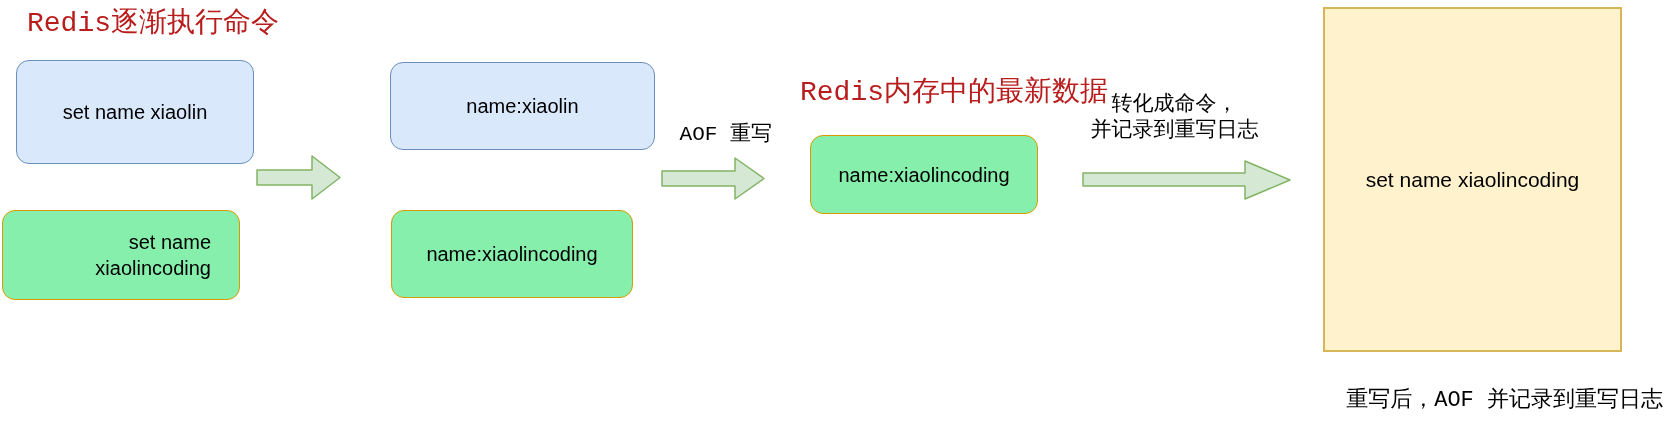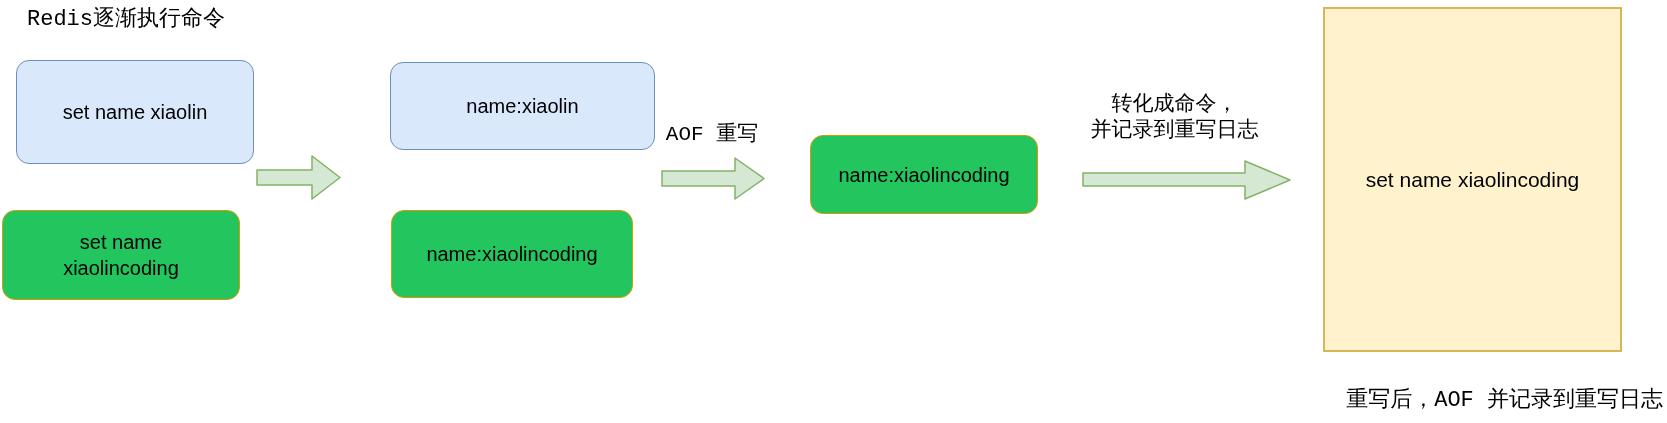--- a/index.html
+++ b/index.html
@@ -9,53 +9,53 @@
     width: 1667px;
     height: 423px;
     background: #ffffff;
     overflow: hidden;
     font-family: "Liberation Sans", sans-serif;
     color: #000;
   }
   .title {
     position: absolute;
     font-family: "Liberation Mono", "DejaVu Sans Mono", monospace;
-    font-size: 22px;
+    font-size: 28px;
     white-space: nowrap;
-    color: #000000;
+    color: #b91c1c;
   }
   .node {
     position: absolute;
     display: flex;
     align-items: center;
     justify-content: center;
     text-align: center;
     font-size: 20px;
     line-height: 1.3;
     border-radius: 13px;
     padding: 4px 28px;
   }
   .node.blue   { background: #dae8fc; border: 1px solid #6c8ebf; }
-  .node.orange { background: #22c55e; border: 1px solid #d79b00; }
+  .node.orange { background: #86efac; border: 1px solid #d79b00; text-align: right; }
   .bignode {
     position: absolute;
     background: #fff2cc;
     border: 2px solid #d6b656;
     display: flex;
     align-items: center;
     justify-content: center;
     text-align: center;
     font-size: 21px;
   }
   .arrow { position: absolute; display: block; }
   .flow-label {
     position: absolute;
     font-family: "Liberation Mono", "DejaVu Sans Mono", monospace;
     font-size: 21px;
-    text-align: center;
+    text-align: right;
     white-space: nowrap;
   }
   .convert-label {
     position: absolute;
     font-size: 21px;
     line-height: 26px;
     text-align: center;
     font-family: "Liberation Sans", sans-serif;
   }
   .caption {
@@ -92,20 +92,21 @@
   <div class="node orange" style="left:391px; top:210px; width:242px; height:88px;">
     <span>name:xiaolincoding</span>
   </div>
 
   <div class="flow-label" style="left:652px; top:119px; width:120px;">AOF 重写</div>
 
   <svg class="arrow" style="left:661px; top:156px;" width="105" height="45" viewBox="0 0 105 45">
     <polygon points="1,15 74,15 74,2 103,22.5 74,43 74,30 1,30" fill="#d5e8d4" stroke="#82b366" stroke-width="1.5" stroke-linejoin="round"></polygon>
   </svg>
 
+  <div class="title" style="left:800px; top:72px;">Redis内存中的最新数据</div>
 
   <div class="node orange" style="left:810px; top:135px; width:228px; height:79px;">
     <span>name:xiaolincoding</span>
   </div>
 
   <div class="convert-label" style="left:1052px; top:90px; width:245px;">
     <div>转化成命令，</div>
     <div>并记录到重写日志</div>
   </div>
 

